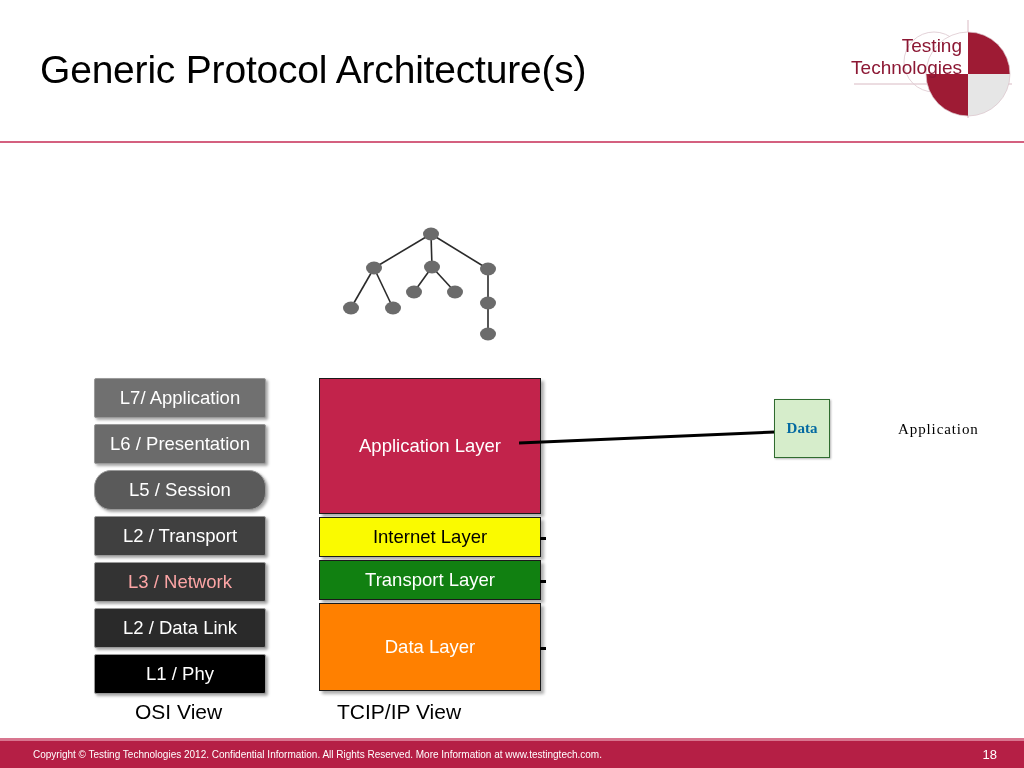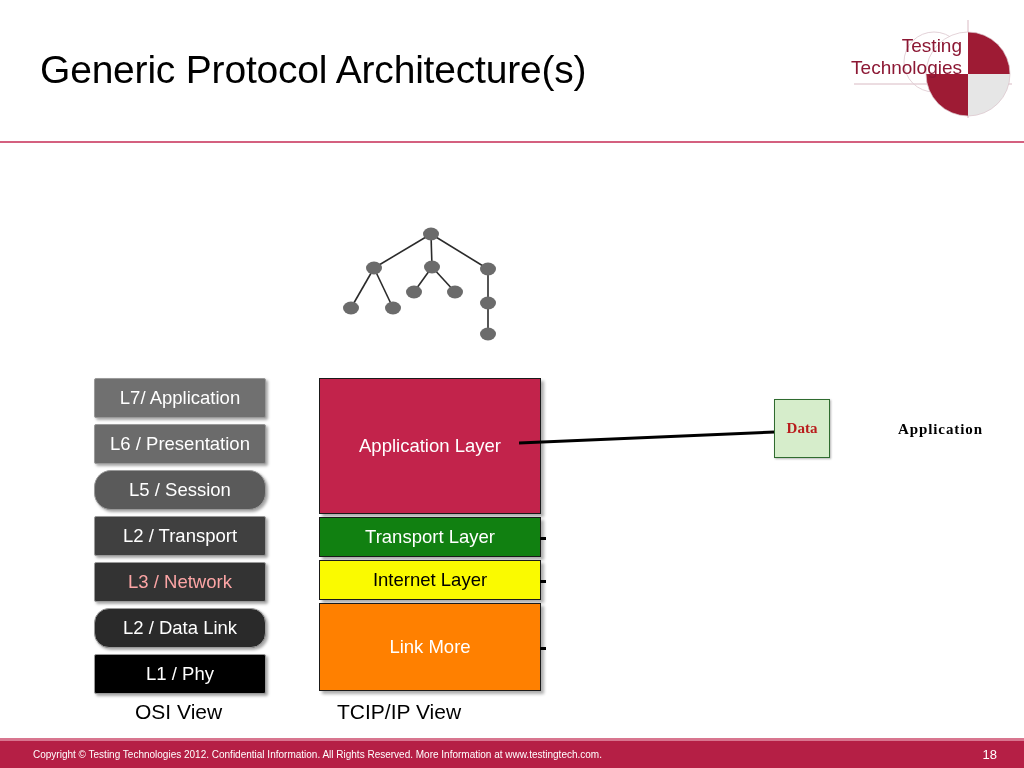--- a/index.html
+++ b/index.html
@@ -133,28 +133,28 @@
     height: 57px;
     background: #d6edcb;
     border: 1.5px solid #2f6b2f;
     box-shadow: 1px 1px 2px rgba(0,0,0,0.3);
     display: flex;
     align-items: center;
     justify-content: center;
     font-family: "Liberation Serif", serif;
     font-weight: bold;
     font-size: 15px;
-    color: #b91c1c;
+    color: #0369a1;
   }
   #application-label {
     position: absolute;
     left: 898px;
     top: 421px;
     font-family: "Liberation Serif", serif;
-    font-weight: bold;
+    font-weight: normal;
     font-size: 15px;
     letter-spacing: 0.9px;
     color: #000;
     white-space: nowrap;
   }
 
   
   #footer-bar {
     position: absolute;
     left: 0;
@@ -239,43 +239,43 @@
     </div>
     <div class="osi-box" style="background: rgb(90, 90, 90); color: rgb(255, 255, 255); border-radius: 17px;">
       <span>L5 / Session</span>
     </div>
     <div class="osi-box" style="background: #404040; color: rgb(255, 255, 255);">
       <span>L2 / Transport</span>
     </div>
     <div class="osi-box" style="background: rgb(51, 51, 51); color: #fca5a5;">
       <span>L3 / Network</span>
     </div>
-    <div class="osi-box" style="background: rgb(42, 42, 42); color: rgb(255, 255, 255); border-radius: 15px;">
+    <div class="osi-box" style="background: rgb(42, 42, 42); color: rgb(255, 255, 255);">
       <span>L2 / Data Link</span>
     </div>
     <div class="osi-box" style="background: rgb(0, 0, 0); color: rgb(255, 255, 255);">
       <span>L1 / Phy</span>
     </div>
   </div>
 <div id="caption-osi" class="view-caption">OSI View</div>
 
 <div id="tcpip-stack">
     <div class="tcpip-box" style="background: rgb(194, 35, 75); color: rgb(255, 255, 255); height: 134px;">
       <span>Application Layer</span>
     </div>
+    <div class="tcpip-box" style="background: rgb(250, 250, 0); color: rgb(0, 0, 0); height: 38px;">
+      <span>Internet Layer</span>
+      <span class="stub"></span>
+    </div>
     <div class="tcpip-box" style="background: rgb(17, 128, 17); color: rgb(255, 255, 255); height: 38px;">
       <span>Transport Layer</span>
       <span class="stub"></span>
     </div>
-    <div class="tcpip-box" style="background: rgb(250, 250, 0); color: rgb(0, 0, 0); height: 38px;">
-      <span>Internet Layer</span>
-      <span class="stub"></span>
-    </div>
     <div class="tcpip-box" style="background: rgb(255, 128, 0); color: rgb(255, 255, 255); height: 86px;">
-      <span>Link More</span>
+      <span>Data Layer</span>
       <span class="stub"></span>
     </div>
   </div>
 <div id="caption-tcp" class="view-caption">TCIP/IP View</div>
 
 <div id="connector-line">
   <svg width="256" height="24" viewBox="0 0 256 24" xmlns="http://www.w3.org/2000/svg">
     <line x1="0" y1="19" x2="256" y2="8" stroke="#000000" stroke-width="3"></line>
   </svg>
 </div>

